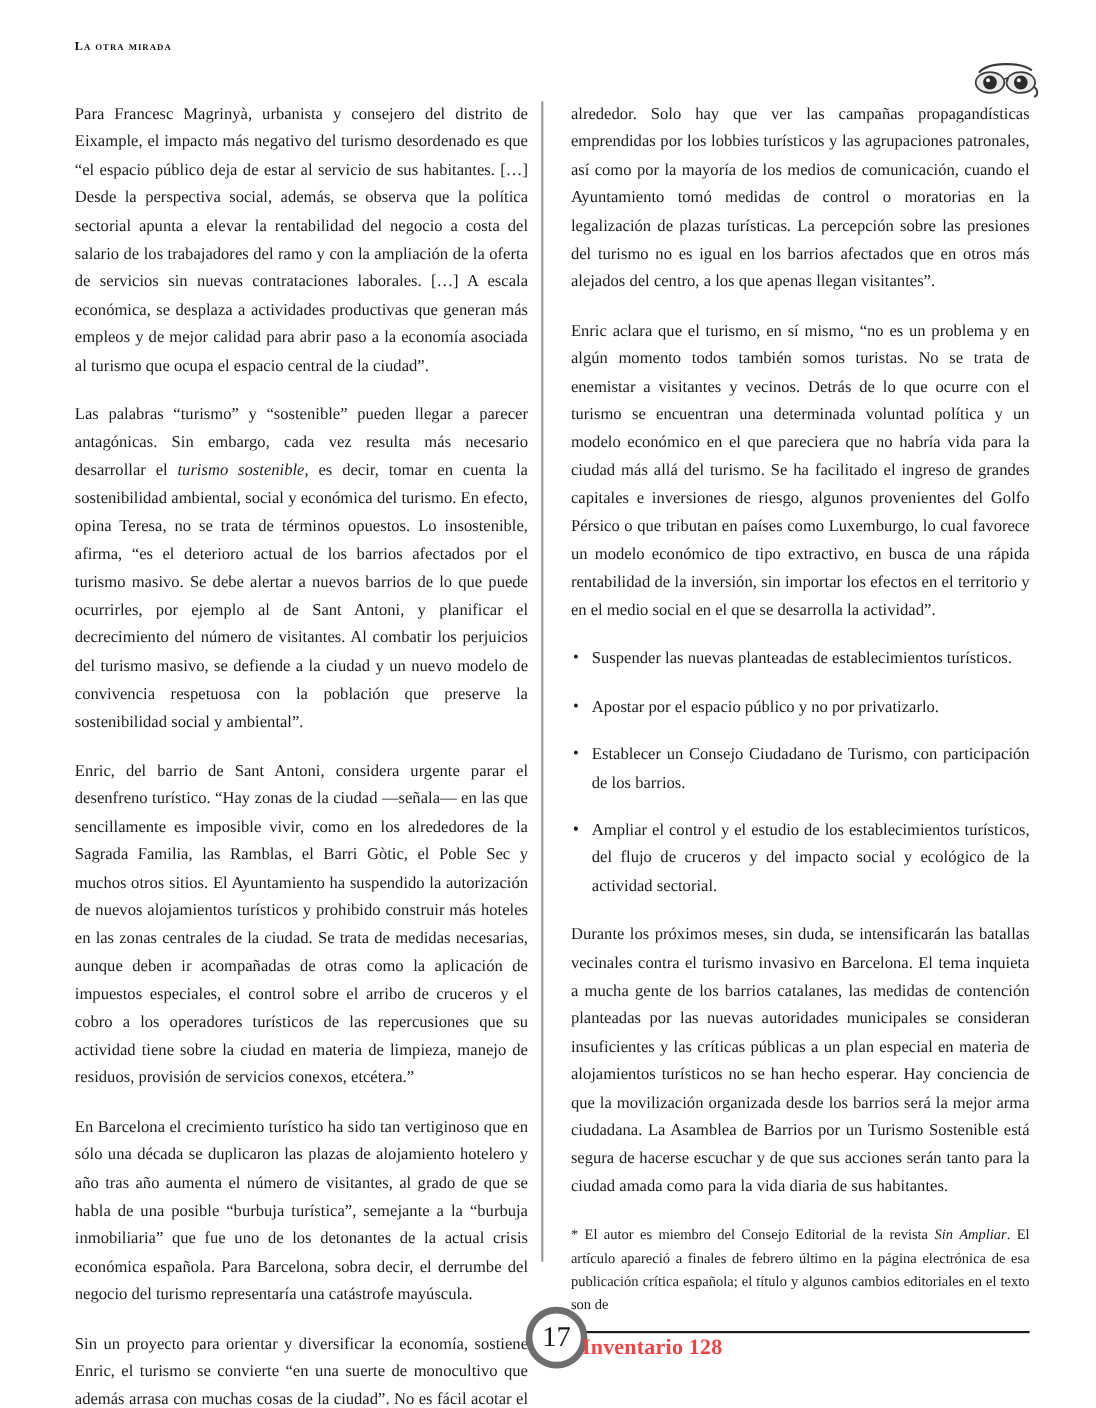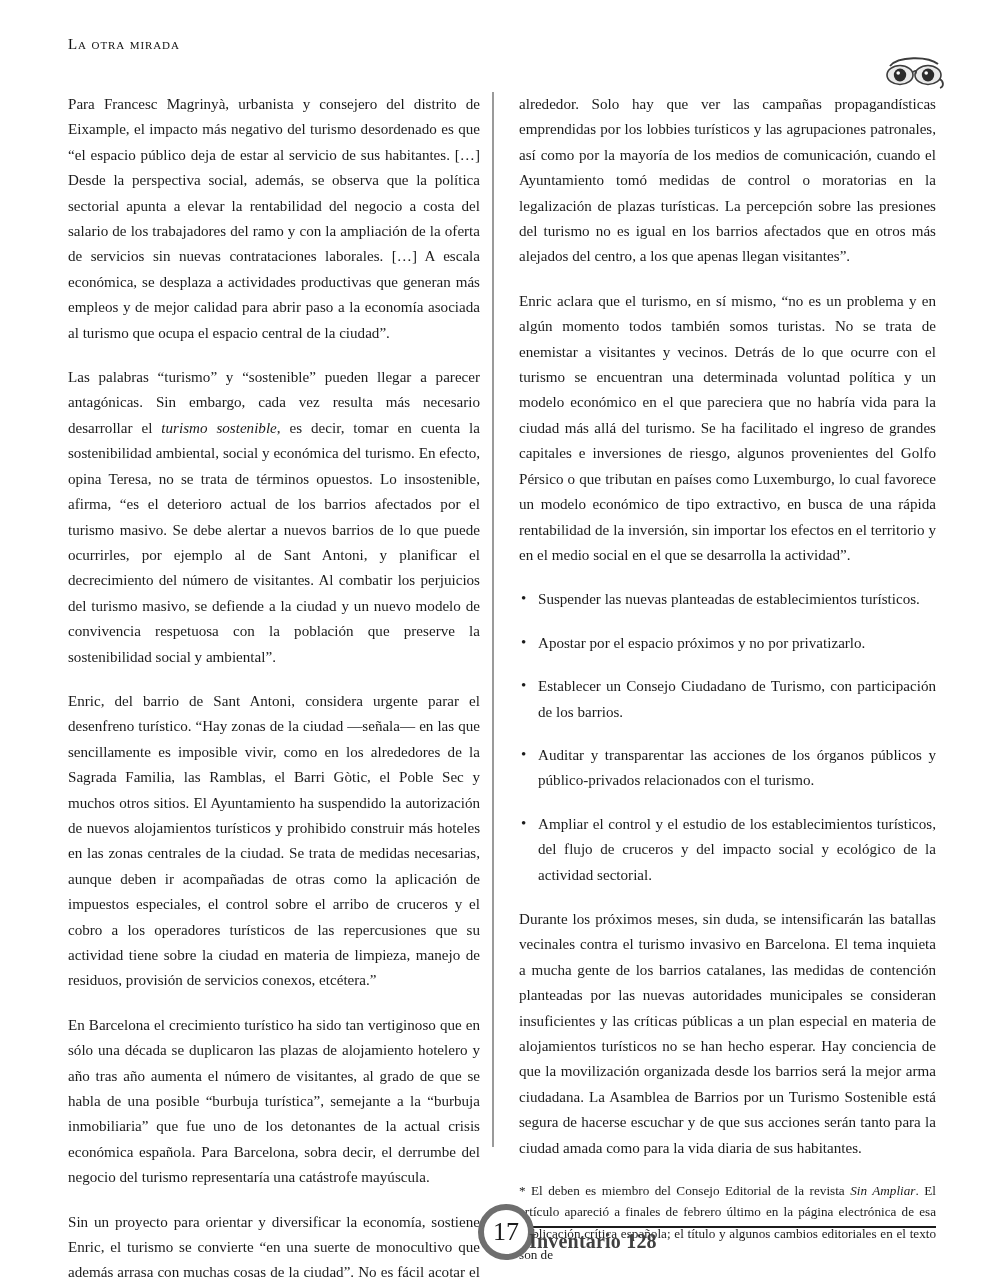--- a/index.html
+++ b/index.html
@@ -15,22 +15,22 @@
     font-family: "Liberation Serif", "DejaVu Serif", serif;
     color: #1b1b1b;
     overflow: hidden;
   }
 
   
   .running-head {
     position: absolute;
     left: 68px;
     top: 36px;
-    font-size: 15px;
-    font-weight: normal;
+    font-size: 11px;
+    font-weight: bold;
     letter-spacing: 0.9px;
     color: #111111;
     font-variant: small-caps;
     text-transform: lowercase;
   }
   .running-head::first-letter { text-transform: uppercase; }
 
   
   .eyes-logo {
     position: absolute;
@@ -97,21 +97,21 @@
     font-size: 13.2px;
     line-height: 21.4px;
     text-align: justify;
     margin-top: 16px;
   }
 
   
   .footer {
     position: absolute;
     left: 0;
-    bottom: 12px;
+    bottom: 28px;
     width: 864px;
     height: 64px;
   }
   .folio-ring {
     position: absolute;
     left: 478px;
     top: 0;
     width: 56px;
     height: 56px;
     border-radius: 50%;
@@ -131,21 +131,21 @@
     width: 431px;
     height: 2px;
     background: #1b1b1b;
   }
   .footer-label {
     position: absolute;
     left: 529px;
     top: 26px;
     font-size: 20px;
     font-weight: bold;
-    color: #404040;
+    color: #ef4444;
     letter-spacing: 0.2px;
   }
 </style>
 </head>
 <body>
 
 <div class="page">
 
   <div class="running-head">La otra mirada</div>
 
@@ -176,29 +176,29 @@
     <p>En Barcelona el crecimiento turístico ha sido tan vertiginoso que en sólo una década se duplicaron las plazas de alojamiento hotelero y año tras año aumenta el número de visitantes, al grado de que se habla de una posible “burbuja turística”, semejante a la “burbuja inmobiliaria” que fue uno de los detonantes de la actual crisis económica española. Para Barcelona, sobra decir, el derrumbe del negocio del turismo representaría una catástrofe mayúscula.</p>
     <p>Sin un proyecto para orientar y diversificar la economía, sostiene Enric, el turismo se convierte “en una suerte de monocultivo que además arrasa con muchas cosas de la ciudad”. No es fácil acotar el turismo para prevenir efectos indeseables, reconoce, ya que también genera “beneficios rápidos a quien pueda aprovecharse y son muchos los intereses creados a su</p>
   </div>
 
   <div class="col col-right">
     <p>alrededor. Solo hay que ver las campañas propagandísticas emprendidas por los lobbies turísticos y las agrupaciones patronales, así como por la mayoría de los medios de comunicación, cuando el Ayuntamiento tomó medidas de control o moratorias en la legalización de plazas turísticas. La percepción sobre las presiones del turismo no es igual en los barrios afectados que en otros más alejados del centro, a los que apenas llegan visitantes”.</p>
     <p>Enric aclara que el turismo, en sí mismo, “no es un problema y en algún momento todos también somos turistas. No se trata de enemistar a visitantes y vecinos. Detrás de lo que ocurre con el turismo se encuentran una determinada voluntad política y un modelo económico en el que pareciera que no habría vida para la ciudad más allá del turismo. Se ha facilitado el ingreso de grandes capitales e inversiones de riesgo, algunos provenientes del Golfo Pérsico o que tributan en países como Luxemburgo, lo cual favorece un modelo económico de tipo extractivo, en busca de una rápida rentabilidad de la inversión, sin importar los efectos en el territorio y en el medio social en el que se desarrolla la actividad”.</p>
 
     <ul class="proposals">
       <li><span class="bullet">•</span><span>Suspender las nuevas planteadas de establecimientos turísticos.</span></li>
-      <li><span class="bullet">•</span><span>Apostar por el espacio próximos y no por privatizarlo.</span></li>
+      <li><span class="bullet">•</span><span>Apostar por el espacio público y no por privatizarlo.</span></li>
       <li><span class="bullet">•</span><span>Establecer un Consejo Ciudadano de Turismo, con participación de los barrios.</span></li>
-      <li><span class="bullet">•</span><span>Auditar y transparentar las acciones de los órganos públicos y público-privados relacionados con el turismo.</span></li>
+      <li><span class="bullet">•</span></li>
       <li><span class="bullet">•</span><span>Ampliar el control y el estudio de los establecimientos turísticos, del flujo de cruceros y del impacto social y ecológico de la actividad sectorial.</span></li>
     </ul>
 
     <p>Durante los próximos meses, sin duda, se intensificarán las batallas vecinales contra el turismo invasivo en Barcelona. El tema inquieta a mucha gente de los barrios catalanes, las medidas de contención planteadas por las nuevas autoridades municipales se consideran insuficientes y las críticas públicas a un plan especial en materia de alojamientos turísticos no se han hecho esperar. Hay conciencia de que la movilización organizada desde los barrios será la mejor arma ciudadana. La Asamblea de Barrios por un Turismo Sostenible está segura de hacerse escuchar y de que sus acciones serán tanto para la ciudad amada como para la vida diaria de sus habitantes.</p>
 
-    <p class="footnote"><span>* El deben es miembro del Consejo Editorial de la revista </span><em>Sin Ampliar</em><span>. El artículo apareció a finales de febrero último en la página electrónica de esa publicación crítica española; el título y algunos cambios editoriales en el texto son de </span></p>
+    <p class="footnote"><span>* El autor es miembro del Consejo Editorial de la revista </span><em>Sin Ampliar</em><span>. El artículo apareció a finales de febrero último en la página electrónica de esa publicación crítica española; el título y algunos cambios editoriales en el texto son de </span></p>
   </div>
 
   <div class="footer">
     <div class="footer-rule"></div>
     <div class="folio-ring">17</div>
     <div class="footer-label">Inventario 128</div>
   </div>
 
 </div>
 

